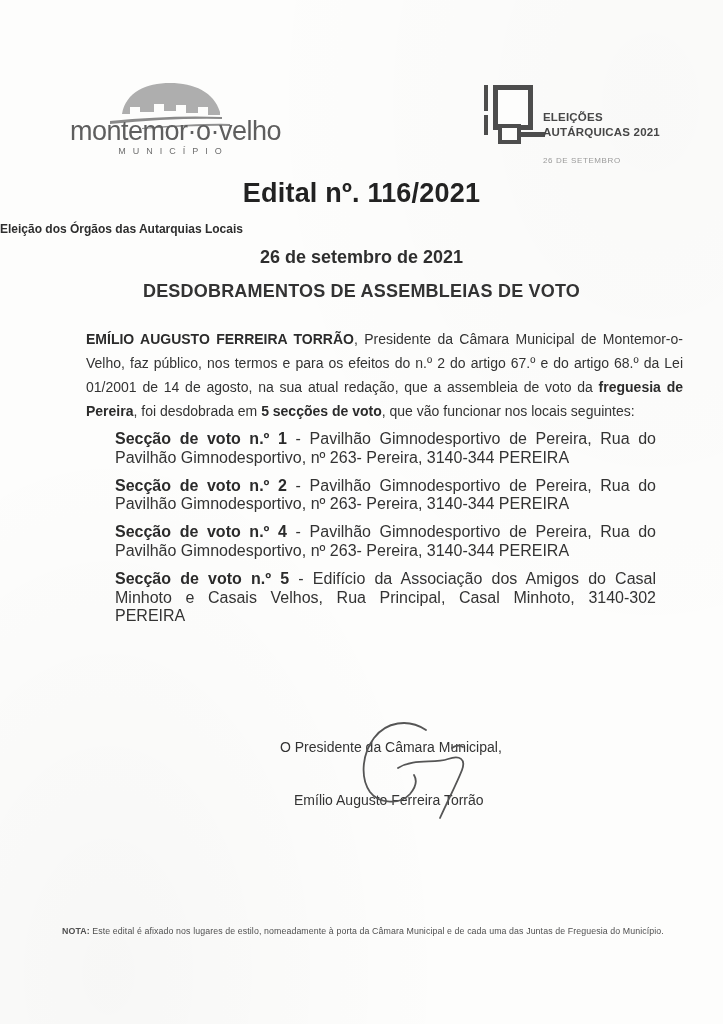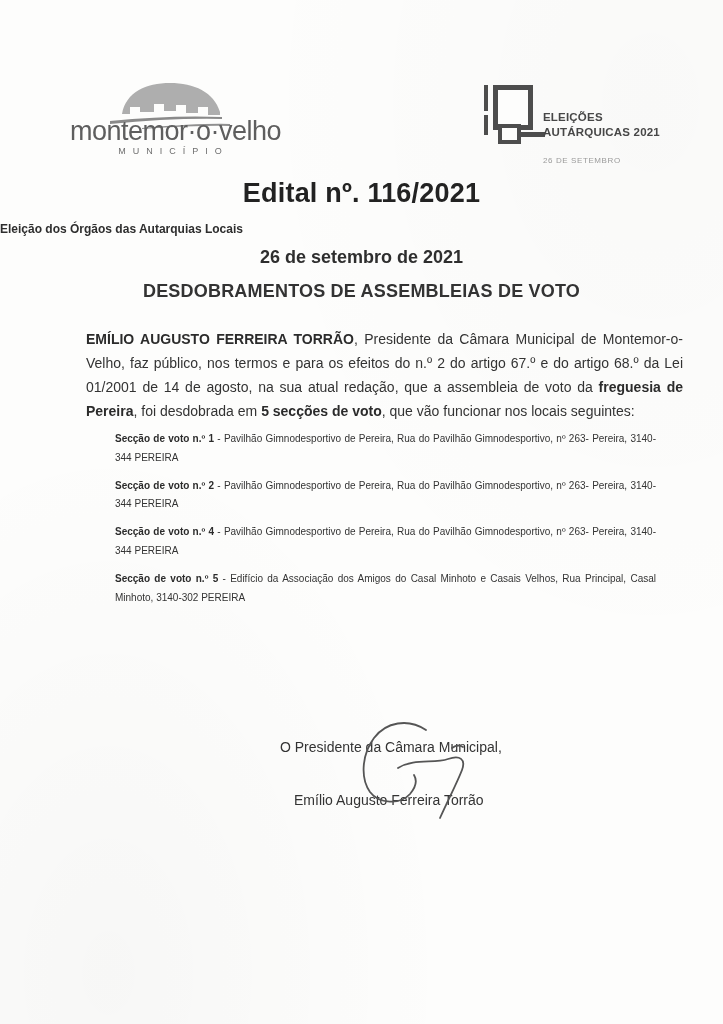--- a/index.html
+++ b/index.html
@@ -44,21 +44,21 @@
              font-size:18px; font-weight:700; color:#333; letter-spacing:.2px; }
 
   
   .intro {
     position:absolute; left:70px; top:327px; width:597px;
     font-size:14px; line-height:24px; text-align:justify; color:#333;margin-left:16px;
   }
   .intro b, .sec-item b { font-weight:700; color:#2b2b2b; }
 
   .sections { position:absolute; left:115px; top:430px; width:541px; }
-  .sec-item { font-size:10px; line-height:18.6px; text-align:justify; color:#333; margin-bottom:9.5px; }
+  .sec-item { font-size:16px; line-height:18.6px; text-align:justify; color:#333; margin-bottom:9.5px; }
 
   
   .place-date { position:absolute; left:74px; top:696px; font-size:14px; color:#333; }
   .signer-title { position:absolute; left:280px; top:739px; font-size:14px; color:#333; }
   .signer-name  { position:absolute; left:294px; top:792px; font-size:14px; color:#333; }
   .signature { position:absolute; left:336px; top:718px; width:170px; height:102px; z-index:3; }
 
   
   .note { position:absolute; left:62px; top:926px; font-size:8.8px; color:#4f4f4f;
           white-space:nowrap; letter-spacing:.1px; }
@@ -120,13 +120,14 @@
   <div class="signer-name">Emílio Augusto Ferreira Torrão</div>
 
   <svg class="signature" viewBox="0 0 170 102">
     <g fill="none" stroke="#555" stroke-width="1.8" stroke-linecap="round">
       <path d="M 90,12 C 72,0 50,4 38,20 C 26,36 24,60 34,74 C 43,86 64,87 74,76 C 80,69 81,62 78,57"></path>
       <path d="M 62,50 C 78,40 98,46 112,41 C 124,37 130,41 126,52 C 121,65 112,82 104,100"></path>
       <path d="M 116,30 C 120,27 124,27 127,29"></path>
     </g>
   </svg>
 
+  <div class="note"><b>NOTA:</b><span> Este edital é afixado nos lugares de estilo, nomeadamente à porta da Câmara Municipal e de cada uma das Juntas de Freguesia do Município.</span></div>
 </div>
 
 </body></html>

